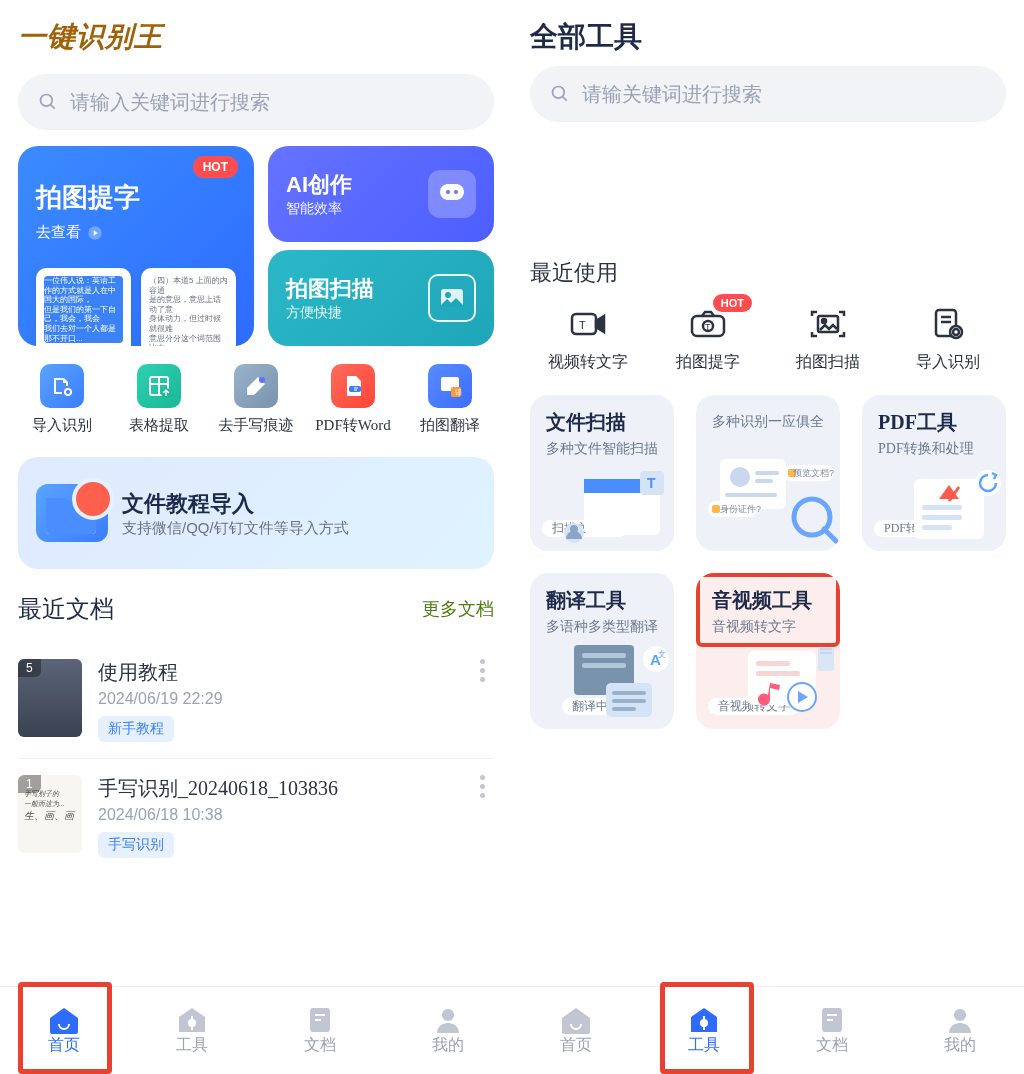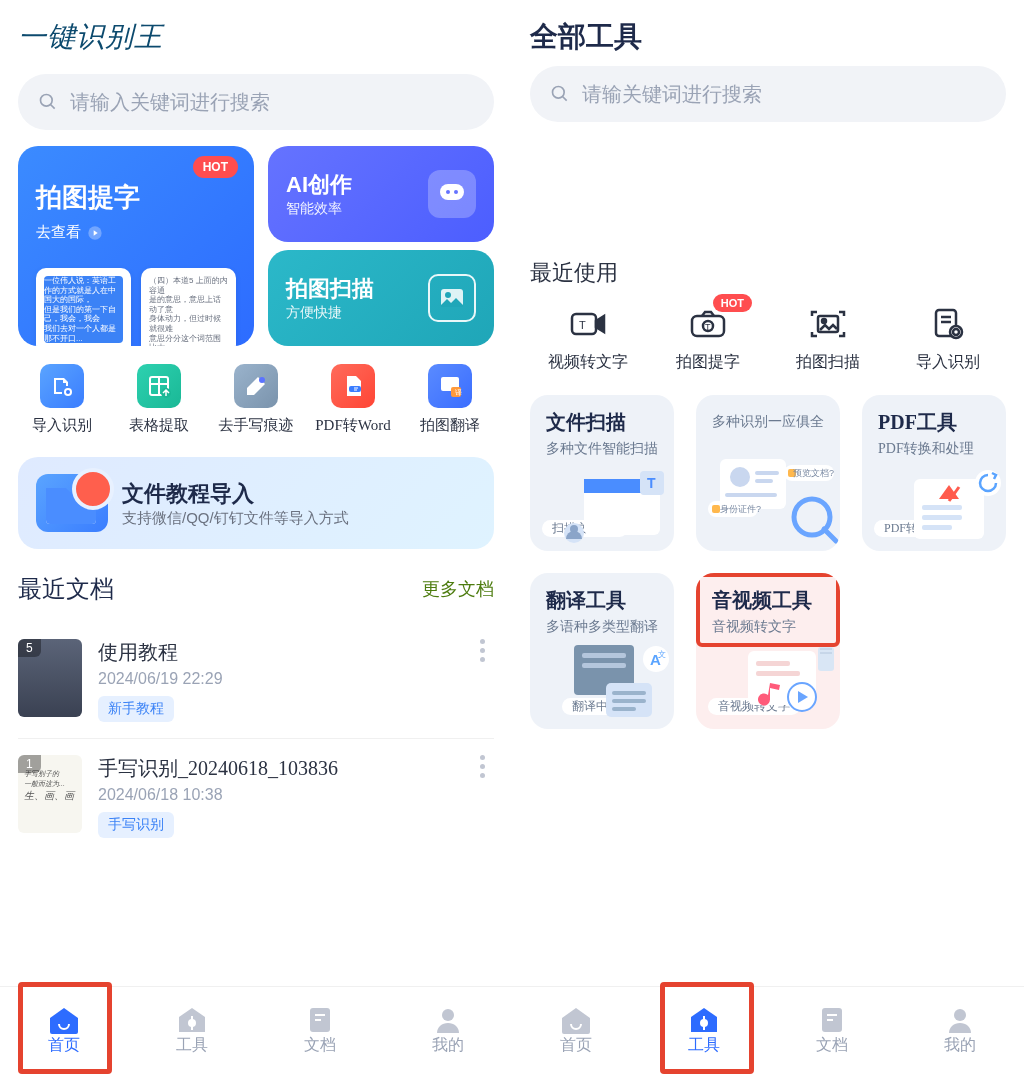--- a/index.html
+++ b/index.html
@@ -8,21 +8,21 @@
     background: #fff;
     width: 1024px;
     height: 1074px;
     overflow: hidden;
     position: relative;
   }
   .screens { display: flex; width: 1024px; height: 1074px; }
   .screen { width: 512px; height: 1074px; position: relative; background: #fff; padding: 18px; overflow: hidden; display: flex; flex-direction: column; }
 
   
-  .app-title { font-size: 28px; font-weight: 400; font-style: italic; color: #0c4a6e; letter-spacing: 1px; margin-bottom: 18px; }
+  .app-title { font-size: 28px; font-weight: 700; font-style: italic; color: #a16207; letter-spacing: 1px; margin-bottom: 18px; }
   .screen-title { font-size: 28px; font-weight: 700; color: #1e2a4a; margin-bottom: 10px; }
 
   
   .search-bar { background: #f1f3f7; border-radius: 28px; height: 56px; display: flex; align-items: center; padding: 0 20px; margin-bottom: 16px; }
   .search-icon { width: 20px; height: 20px; margin-right: 12px; color: #9aa3b5; }
   .search-placeholder { color: #9aa3b5; font-size: 20px; font-family: "STKaiti","KaiTi",serif; }
 
   
   .hero-row { display: flex; gap: 14px; height: 200px; margin-bottom: 18px; }
   .hero-main { flex: 1; background: linear-gradient(135deg, #3b8bff, #2d6cff); border-radius: 20px; padding: 16px 18px; position: relative; color: #fff; overflow: hidden; }
@@ -42,21 +42,21 @@
   .hero-card-icon { width: 48px; height: 48px; background: rgba(255,255,255,.25); border-radius: 12px; display: flex; align-items: center; justify-content: center; }
   .scan-corners { border: 2px solid rgba(255,255,255,.9); border-radius: 10px; width: 48px; height: 48px; display:flex; align-items:center; justify-content:center;}
 
   
   .tool-strip { display: flex; justify-content: space-between; margin-bottom: 22px; padding: 0 4px; }
   .tool-item { width: 80px; display:flex; flex-direction: column; align-items:center; gap: 8px; }
   .tool-icon { width: 44px; height: 44px; border-radius: 10px; display:flex; align-items:center; justify-content:center; font-size: 20px;}
   .tool-label { font-size: 15px; color: #2b3242; font-family: "STKaiti","KaiTi",serif; }
 
   
-  .banner { background: linear-gradient(135deg, #dfeaff, #dff3ff); border-radius: 20px; height: 92px; display:flex; align-items:center; padding: 0 18px; gap: 14px; margin-bottom: 24px; }
+  .banner { background: linear-gradient(135deg, #dfeaff, #dff3ff); border-radius: 20px; height: 112px; display:flex; align-items:center; padding: 0 18px; gap: 14px; margin-bottom: 24px; }
   .banner-icon { width: 72px; height: 58px; background: linear-gradient(135deg,#5aa4ff,#3a7dff); border-radius: 12px; position:relative; }
   .banner-icon::after{content:""; position:absolute; right:-6px; top:-6px; width:34px;height:34px; background:#ff5f4d; border-radius:50%; border:4px solid #e8f1ff; display:flex; align-items:center; justify-content:center;}
   .banner .t { font-size: 22px; font-weight: 700; color: #1e2a4a; }
   .banner .s { font-size: 15px; color: #6b7280; }
 
   
   .section-head { display:flex; justify-content:space-between; align-items:center; margin-bottom: 18px;}
   .section-title { font-size: 24px; color: #1e2a4a; font-family: "STKaiti","KaiTi",serif; }
   .section-more { font-size: 18px; color: #4d7c0f; font-family: "STKaiti","KaiTi",serif; }
 

